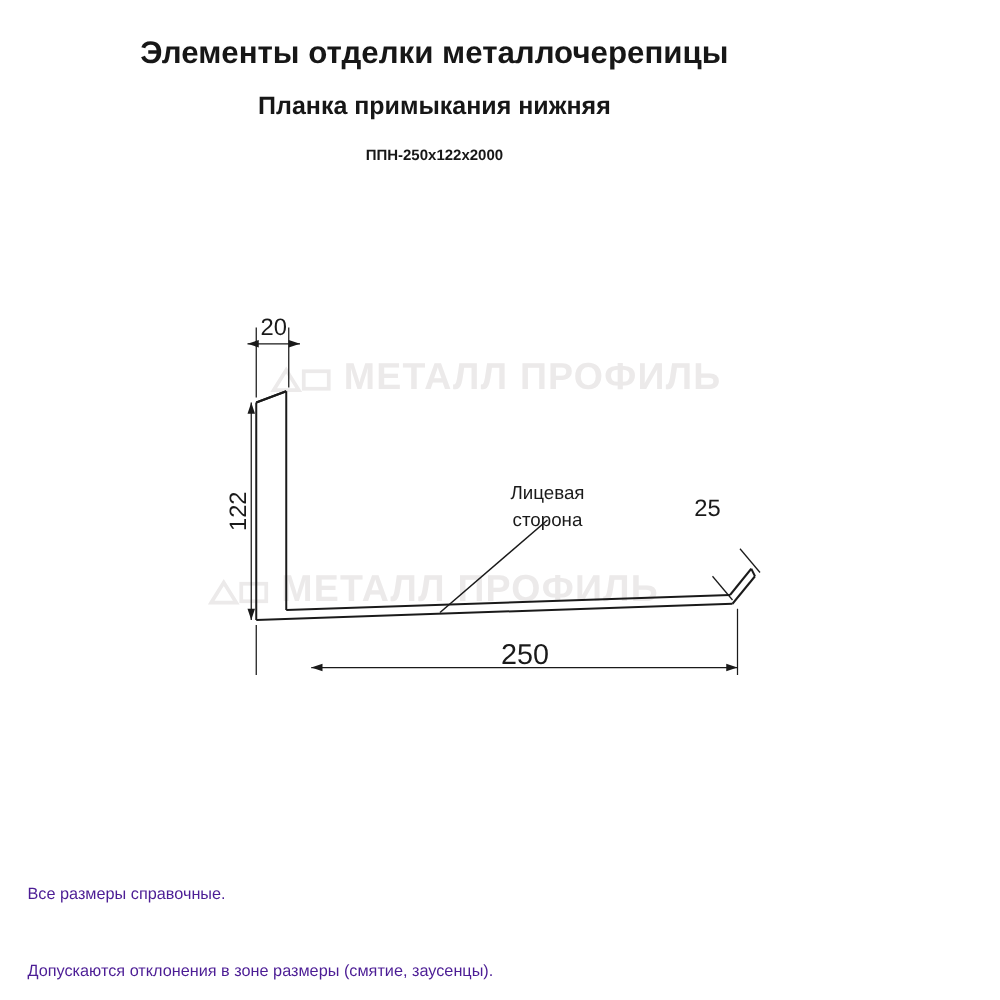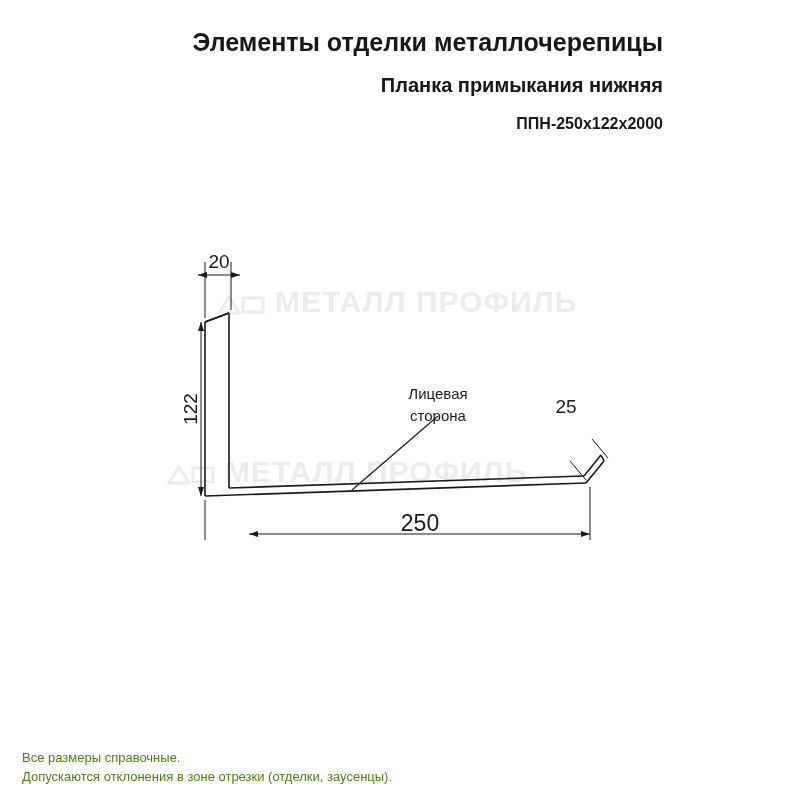--- a/index.html
+++ b/index.html
@@ -15,40 +15,40 @@
     color: #1a1a1a;
     overflow: hidden;
   }
   .page {
     position: absolute;
     inset: 0;
   }
   .title-block {
     position: absolute;
     top: 26px;
-    left: 0;
+    left: 16px;
     width: 663px;
-    text-align: right;
+    text-align: center;
   }
   .title-main {
     font-size: 25px;
     font-weight: bold;
     letter-spacing: 0px;
     color: #171717;
     line-height: 32px;
   }
   .title-sub {
     font-size: 20px;
     font-weight: bold;
     color: #171717;
     margin-top: 14px;
     line-height: 26px;
   }
   .title-code {
-    font-size: 16px;
+    font-size: 12px;
     font-weight: bold;
     color: #171717;
     margin-top: 13px;
     line-height: 26px;
   }
   .drawing {
     position: absolute;
     top: 200px;
     left: 0;
     width: 800px;
@@ -84,22 +84,23 @@
   .wm1 { left: 215px; top: 85px; }
   .wm2 { left: 165px; top: 255px; }
   .footer {
     position: absolute;
     left: 22px;
     bottom: 14px;
     width: 760px;
   }
   .footer-line {
     font-size: 13px;
-    color: #4d7c0f;
+    color: #4c1d95;
     line-height: 19px;
+    margin-top: 43px;
   }
   .dim-text {
     font-family: "Liberation Sans", sans-serif;
     fill: #1a1a1a;
   }
 </style>
 </head>
 <body>
 
 <div class="page">
@@ -183,16 +184,16 @@
         <path d="M608 258 L592 239"></path>
         <path d="M586 280 L570 261"></path>
       </g>
       <text class="dim-text" x="566" y="213" font-size="19" text-anchor="middle">25</text>
 
     </svg>
   </div>
 
   <div class="footer">
     <div class="footer-line">Все размеры справочные.</div>
-    <div class="footer-line">Допускаются отклонения в зоне отрезки (отделки, заусенцы).</div>
+    <div class="footer-line">Допускаются отклонения в зоне размеры (смятие, заусенцы).</div>
   </div>
 
 </div>
 
 </body></html>

